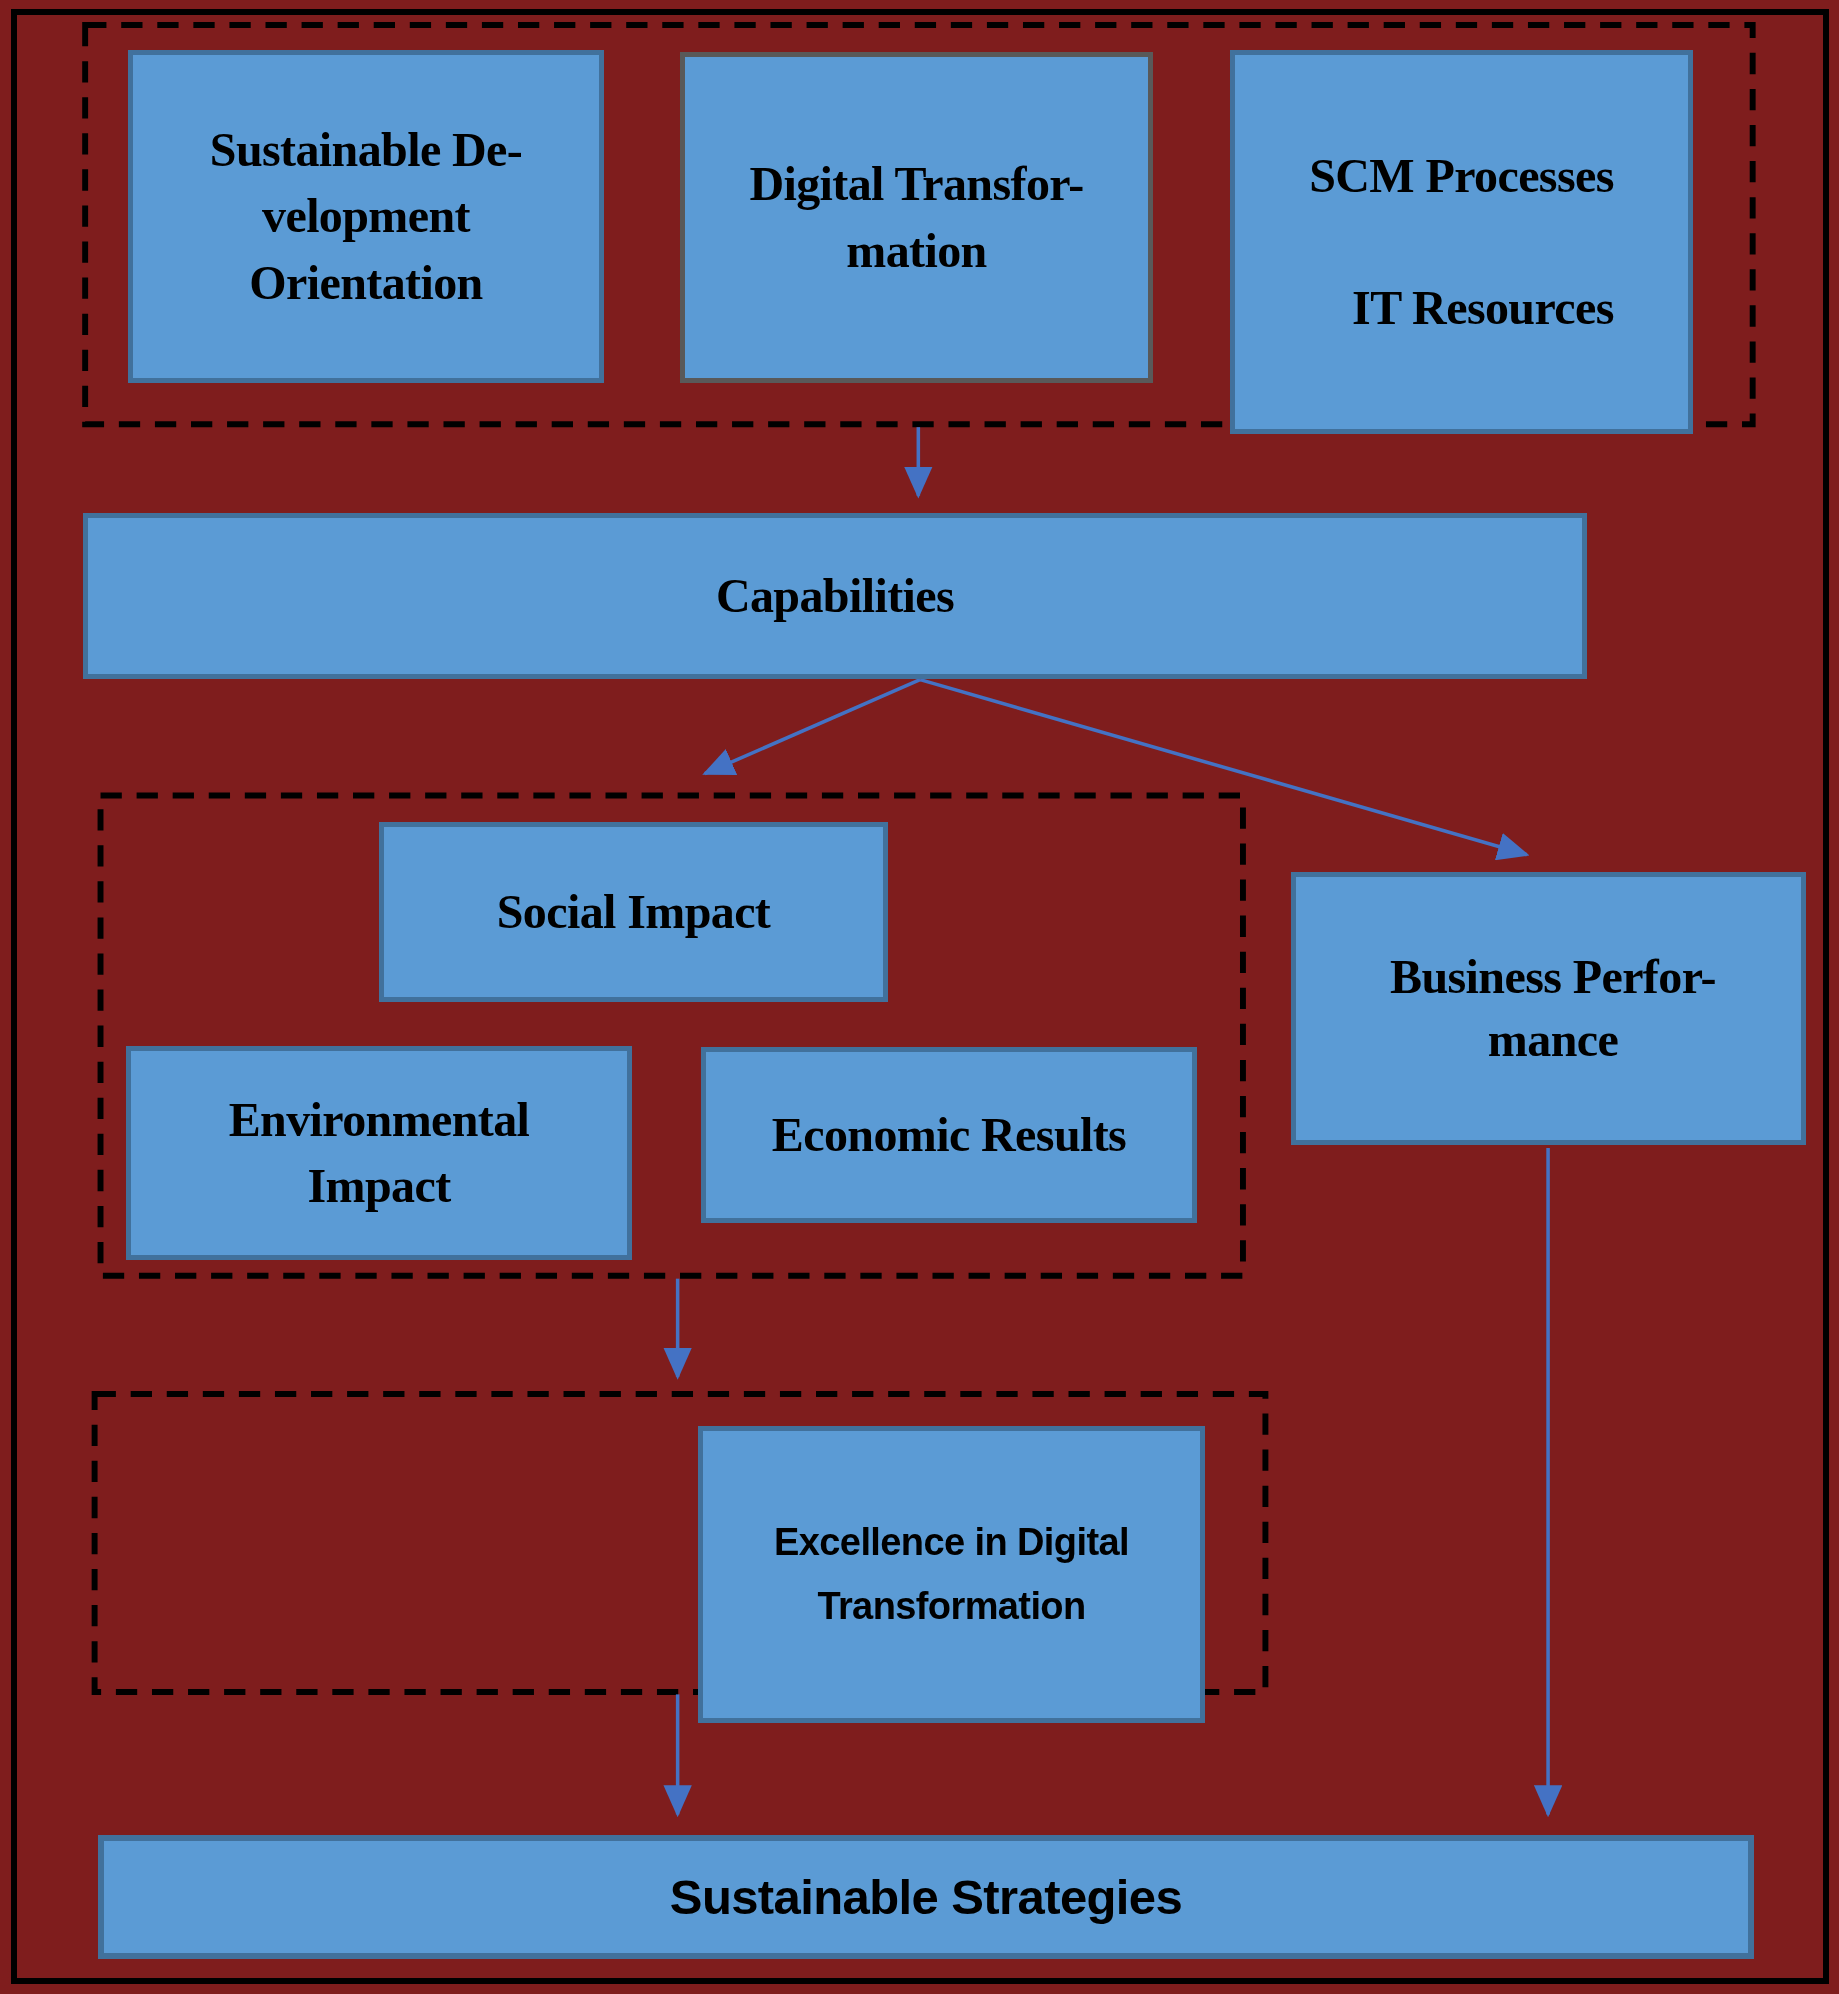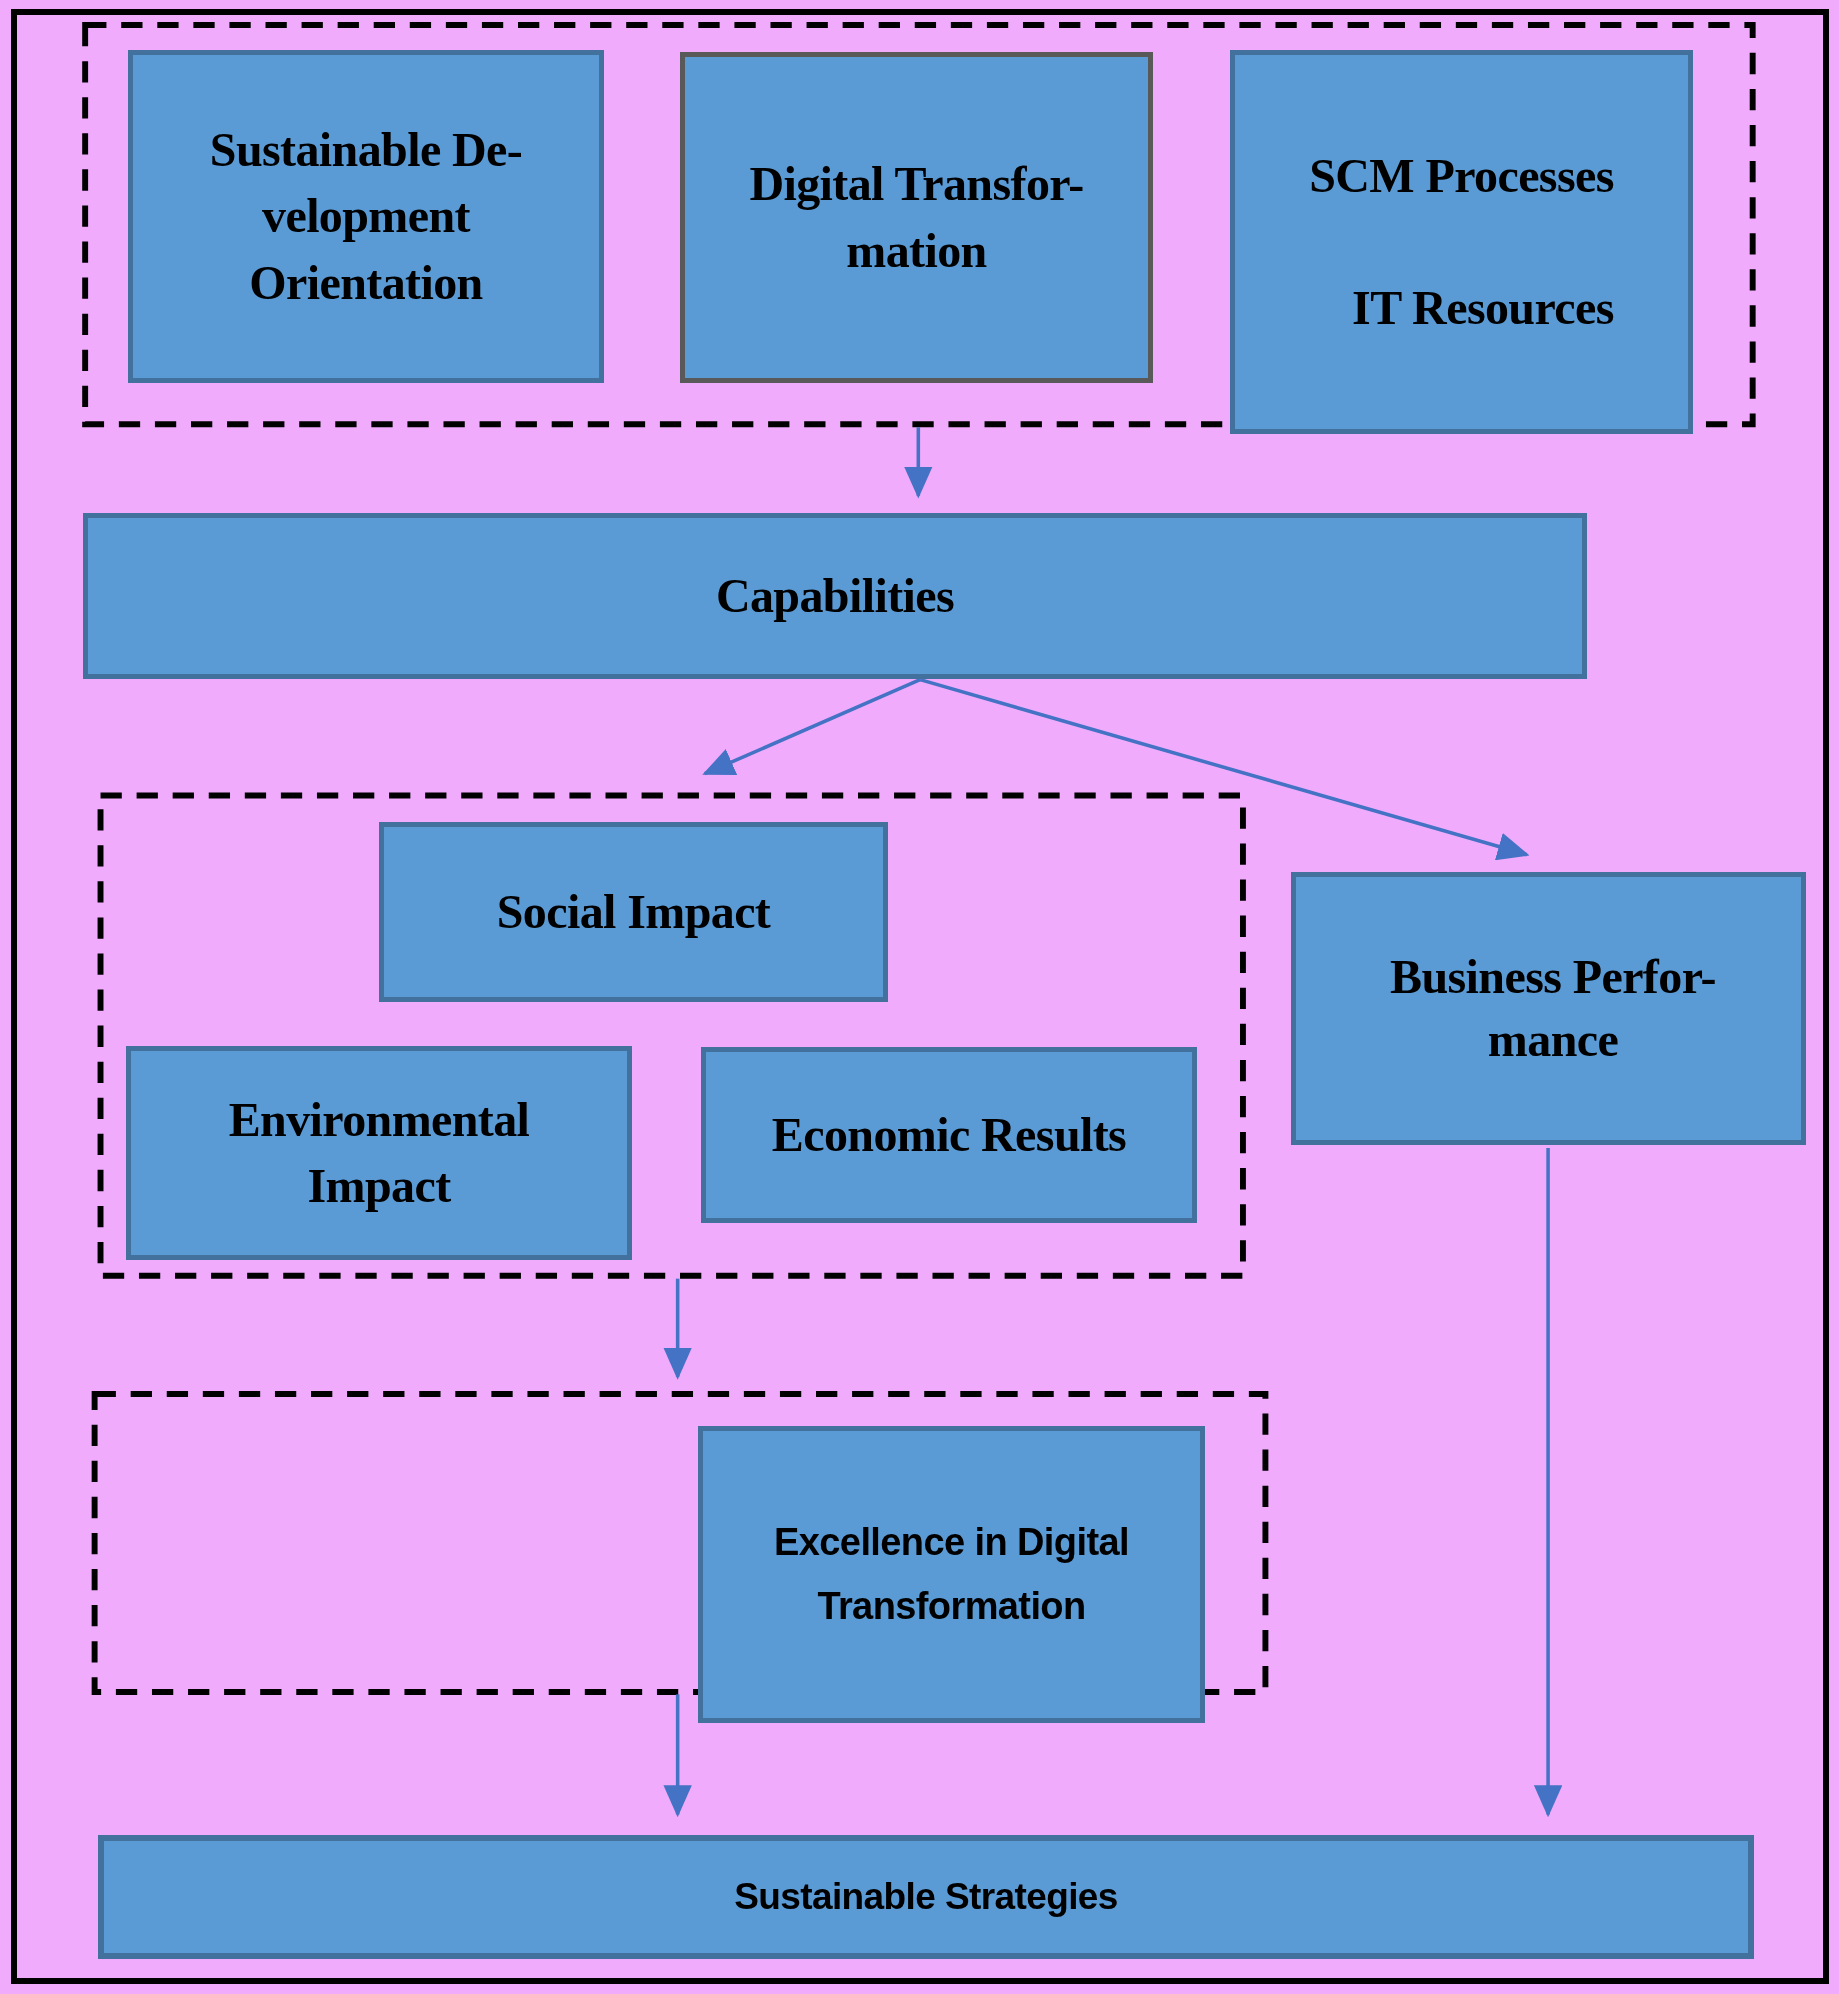--- a/index.html
+++ b/index.html
@@ -7,21 +7,21 @@
     padding: 0;
     width: 1839px;
     height: 1995px;
     background: #ffffff;
     font-family: "Liberation Serif", "DejaVu Serif", serif;
   }
   #canvas {
     position: relative;
     width: 1839px;
     height: 1995px;
-    background: #f0abfc;
+    background: #7f1d1d;
     overflow: hidden;
   }
   #outer-border {
     position: absolute;
     left: 10.6px; top: 9px;
     width: 1818px; height: 1975px;
     border: 6.5px solid #000000;
     box-sizing: border-box;
   }
   #arrow-layer {
@@ -62,21 +62,21 @@
   #node-dt        { left: 680px; top: 52px;   width: 473px;  height: 331px; }
   #node-scm       { left: 1230px; top: 50px;   width: 463px;  height: 384px; text-align: right; }
   #node-cap       { left: 83px;  top: 513px;  width: 1504px; height: 166px; }
   #node-social    { left: 379px;  top: 822px; width: 509px;  height: 180px; }
   #node-env       { left: 126px;  top: 1046px; width: 506px;  height: 214px; }
   #node-econ      { left: 701px; top: 1047px; width: 496px;  height: 176px; }
   #node-bp        { left: 1291px; top: 872px; width: 515px;  height: 273px; line-height: 1.3; padding-left: 9px; }
   #node-exc-sd    { left: 131px;  top: 1426px; width: 507px;  height: 240px; }
   #node-exc-dt    { left: 698px; top: 1426px; width: 507px;  height: 297px; }
   #node-strat     { left: 98px;  top: 1835px; width: 1656px; height: 124px;
-                    font-size: 37px; border-width: 6.5px; }
+                    font-size: 49px; border-width: 6.5px; }
 </style>
 </head>
 <body>
 
 <div id="canvas">
 
   <div id="outer-border"></div>
 
   <svg id="arrow-layer" viewBox="0 0 3110 3373" xmlns="http://www.w3.org/2000/svg">
     <defs>

